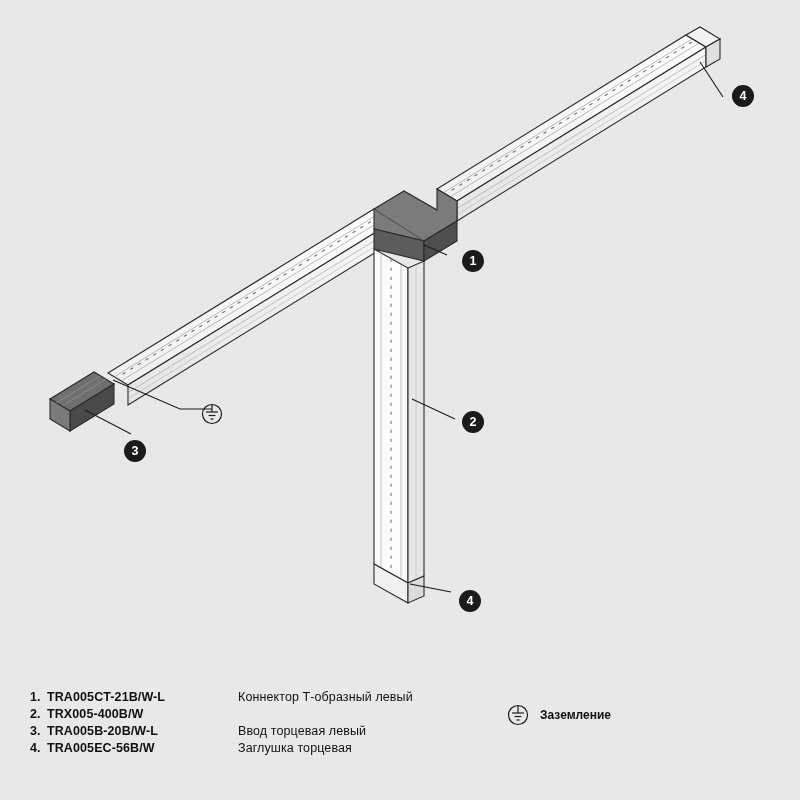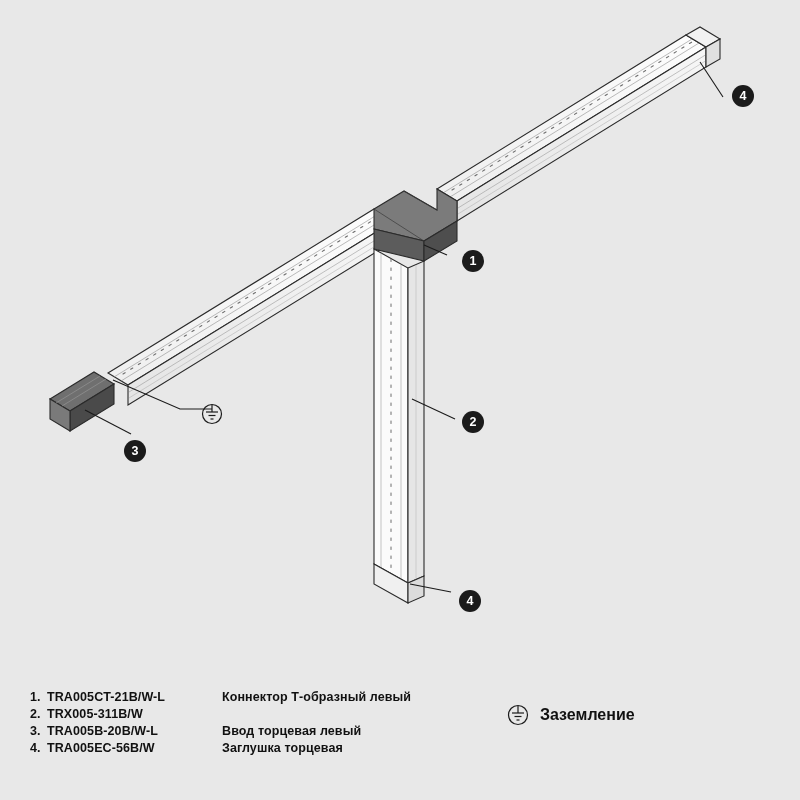--- a/index.html
+++ b/index.html
@@ -53,38 +53,39 @@
     flex: 0 0 auto;
   }
   .legend-code {
     width: 175px;
     font-weight: bold;
     flex: 0 0 auto;
     white-space: nowrap;
   }
   .legend-desc {
     flex: 1 1 auto;
-    font-weight: bold;
+    font-weight: normal;
     white-space: nowrap;
+    margin-left: 16px;
   }
   .legend-col-b {
     position: absolute;
     left: 505px;
     top: 14px;
     display: flex;
     align-items: center;
   }
   .ground-icon {
     width: 26px;
     height: 22px;
     flex: 0 0 auto;
     margin-right: 9px;
   }
   .legend-ground-label {
-    font-size: 16px;
+    font-size: 12px;
     font-weight: bold;
     color: #111;
     white-space: nowrap;
   }
   .callout {
     position: absolute;
     width: 22px;
     height: 22px;
     border-radius: 50%;
     background: #1b1b1b;
@@ -203,21 +204,21 @@
 
   <div class="legend">
     <div class="legend-col-a">
       <div class="legend-row">
         <span class="legend-num">1.</span>
         <span class="legend-code">TRA005CT-21B/W-L</span>
         <span class="legend-desc">Коннектор Т-образный левый</span>
       </div>
       <div class="legend-row">
         <span class="legend-num">2.</span>
-        <span class="legend-code">TRX005-311B/W</span>
+        <span class="legend-code">TRX005-400B/W</span>
       </div>
       <div class="legend-row">
         <span class="legend-num">3.</span>
         <span class="legend-code">TRA005B-20B/W-L</span>
         <span class="legend-desc">Ввод торцевая левый</span>
       </div>
       <div class="legend-row">
         <span class="legend-num">4.</span>
         <span class="legend-code">TRA005EC-56B/W</span>
         <span class="legend-desc">Заглушка торцевая</span>

